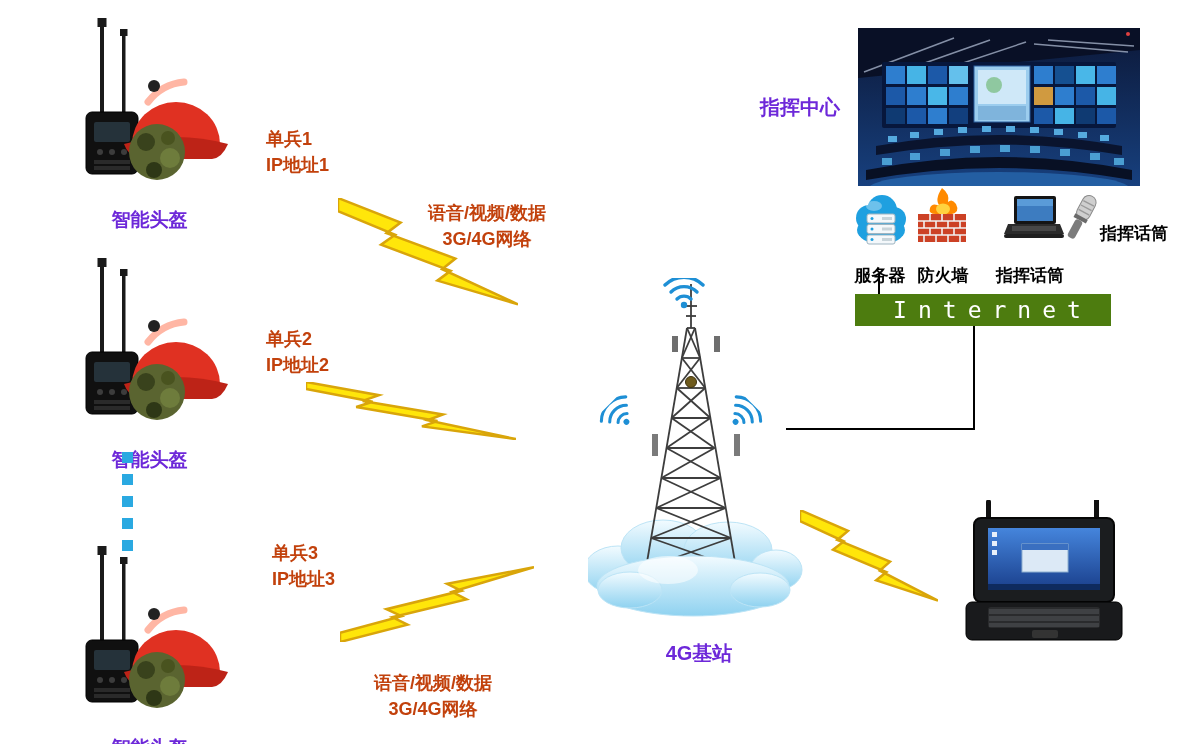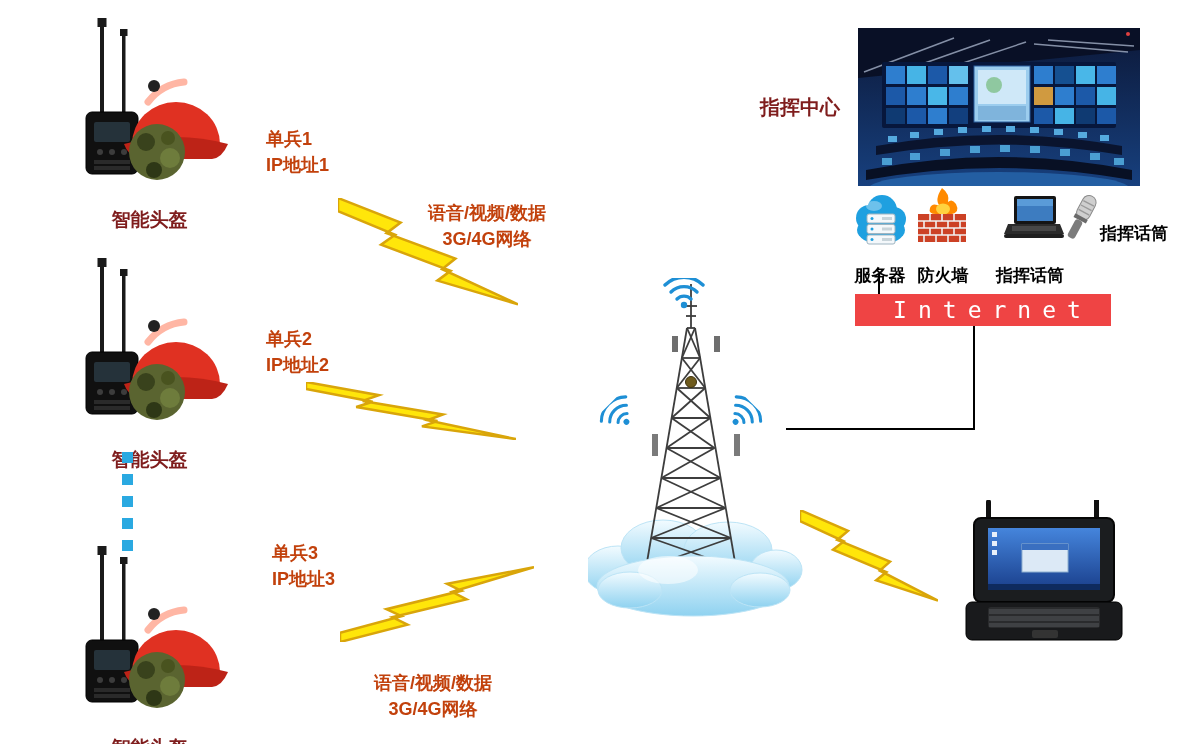--- a/index.html
+++ b/index.html
@@ -1,25 +1,25 @@
 <!DOCTYPE html>
 <html><head>
 <meta charset="utf-8">
 <style>
   * { margin:0; padding:0; box-sizing:border-box; }
   html,body { background:#ffffff; font-family:"Liberation Sans","DejaVu Sans",sans-serif; }
   .stage { position:relative; width:1185px; height:744px; background:#ffffff; overflow:hidden; }
   .abs { position:absolute; }
-  .lbl { font-weight:bold; color:#7f1d1d; font-size:19px; white-space:nowrap; }
+  .lbl { font-weight:bold; color:#6d28d9; font-size:19px; white-space:nowrap; }
   .cap { font-weight:bold; color:#c2410c; font-size:18px; line-height:26px; white-space:nowrap; }
   .center { text-align:center;margin-top:24px; }
   .big { font-size:20px; }
   .devlbl { font-weight:bold; color:#000; font-size:17px; white-space:nowrap; text-align:center;margin-top:16px; }
   .internet-bar {
-    background:#ef4444; color:#ffffff; display:flex; align-items:center; justify-content:center;
+    background:#4d7c0f; color:#ffffff; display:flex; align-items:center; justify-content:center;
     font-family:"DejaVu Sans Mono","Liberation Mono",monospace; font-size:23px; letter-spacing:11px;
     padding-left:19px;
   }
   .line { background:#000; }
   .dot-col { display:flex; flex-direction:column; gap:11px; }
   .dot { width:11px; height:11px; background:#2aa9e1; }
   svg { display:block; }
 </style>
 </head>
 <body>
@@ -228,20 +228,21 @@
   </svg>
   <svg class="abs" style="left:722px;top:400px;transform:rotate(45deg);" width="40" height="31" viewBox="0 0 44 34">
     <g stroke="#1e8fd5" fill="none" stroke-width="3.4" stroke-linecap="round">
       <path d="M15 21 A 10 10 0 0 1 29 21"></path>
       <path d="M9 14 A 18.5 18.5 0 0 1 35 14"></path>
       <path d="M3 7 A 27 27 0 0 1 41 7"></path>
     </g>
     <circle cx="22" cy="27" r="3.2" fill="#1e8fd5"></circle>
   </svg>
 
+  <div class="abs lbl big center" style="left:624px;top:616px;width:150px;">4G基站</div>
 
   <div class="abs lbl big" style="left:760px;top:94px;">指挥中心</div>
 
   <svg class="abs" style="left:858px;top:28px;" width="282" height="158" viewBox="0 0 282 158">
     <defs>
       <linearGradient id="ccbg" x1="0" y1="0" x2="0" y2="1">
         <stop offset="0" stop-color="#0c1838"></stop>
           <stop offset="1" stop-color="#17407e"></stop>
       </linearGradient>
     </defs>

